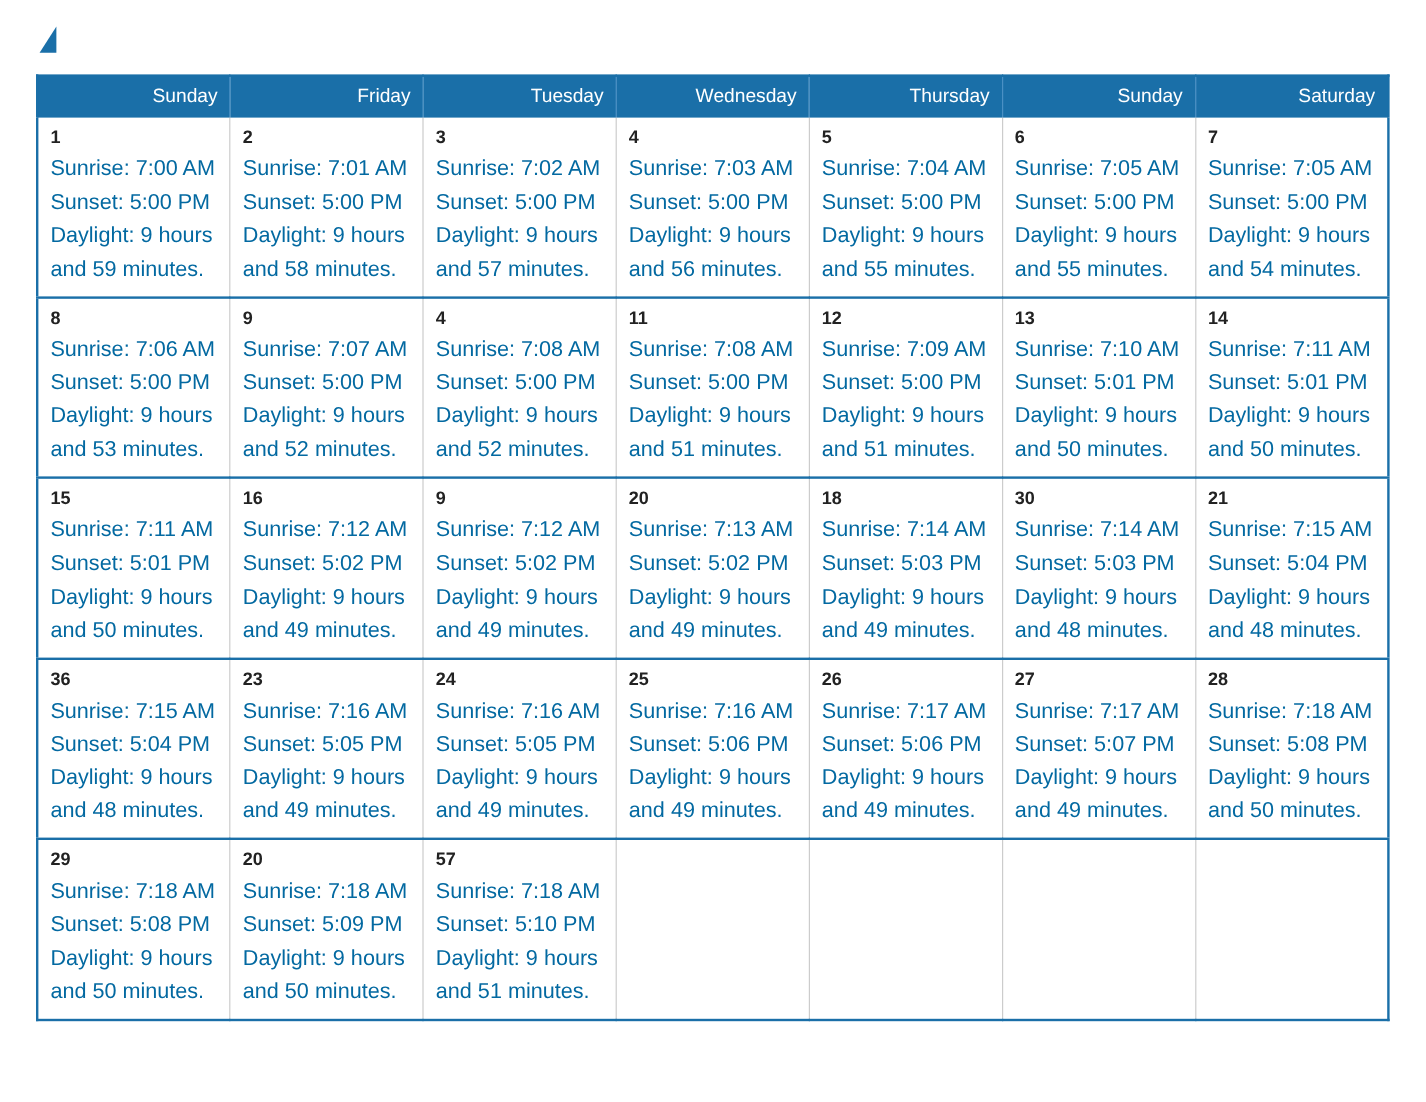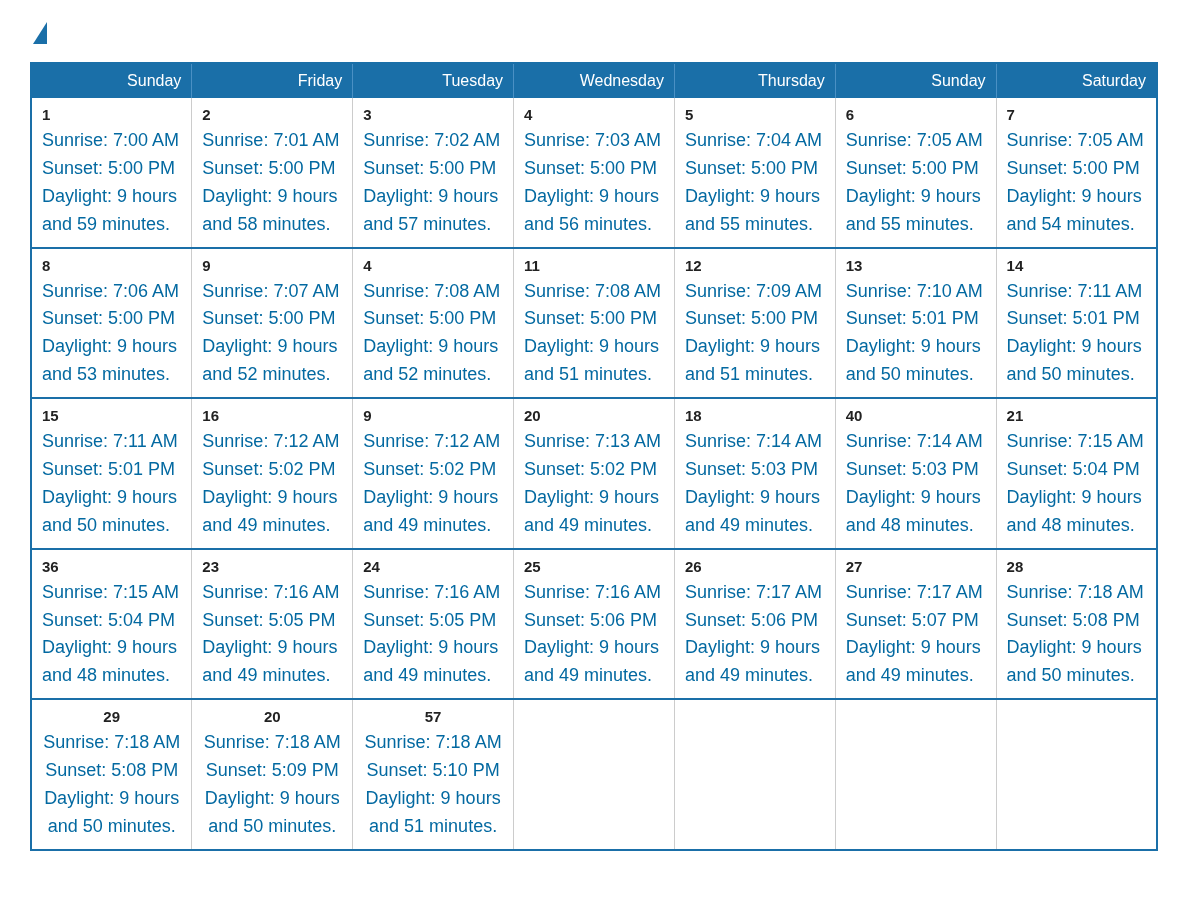--- a/index.html
+++ b/index.html
@@ -70,21 +70,20 @@
       border-right: 1px solid #4a90c4;
     }
     thead th:last-child {
       border-right: none;
     }
     tbody tr {
       border-bottom: 2px solid #1a6fa8;
     }
     tbody tr:last-child {
       border-bottom: none;
-      text-align: center;
     }
     tbody td {
       vertical-align: top;
       padding: 8px 10px;
       border-right: 1px solid #ccc;
       font-size: 13.5px;
       color: #222;
       width: 14.28%;
       min-height: 90px;
     }
@@ -210,21 +209,21 @@
         </td>
         <td>
           <span class="day-num">20</span>
           <div class="day-info">Sunrise: 7:13 AM<br>Sunset: 5:02 PM<br>Daylight: 9 hours<br>and 49 minutes.</div>
         </td>
         <td>
           <span class="day-num">18</span>
           <div class="day-info">Sunrise: 7:14 AM<br>Sunset: 5:03 PM<br>Daylight: 9 hours<br>and 49 minutes.</div>
         </td>
         <td>
-          <span class="day-num">40</span>
+          <span class="day-num">30</span>
           <div class="day-info">Sunrise: 7:14 AM<br>Sunset: 5:03 PM<br>Daylight: 9 hours<br>and 48 minutes.</div>
         </td>
         <td>
           <span class="day-num">21</span>
           <div class="day-info">Sunrise: 7:15 AM<br>Sunset: 5:04 PM<br>Daylight: 9 hours<br>and 48 minutes.</div>
         </td>
       </tr>
       <tr>
         <td>
           <span class="day-num">36</span>

